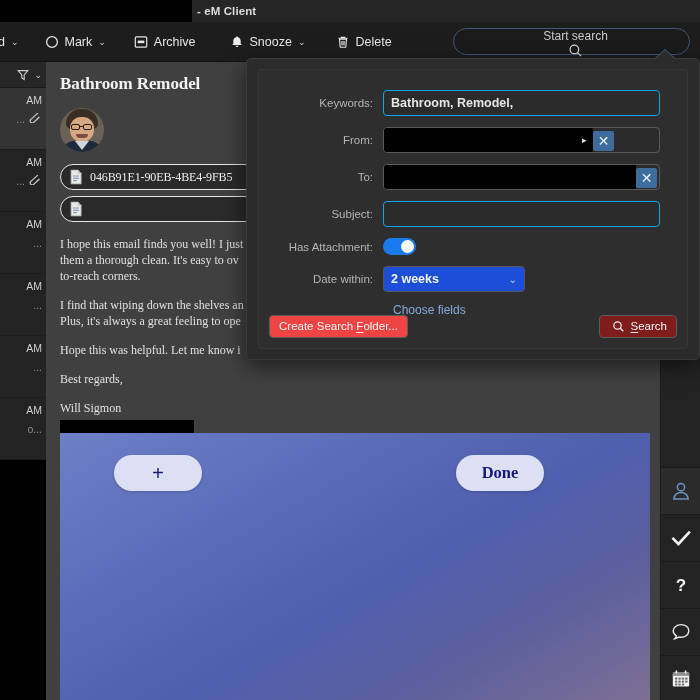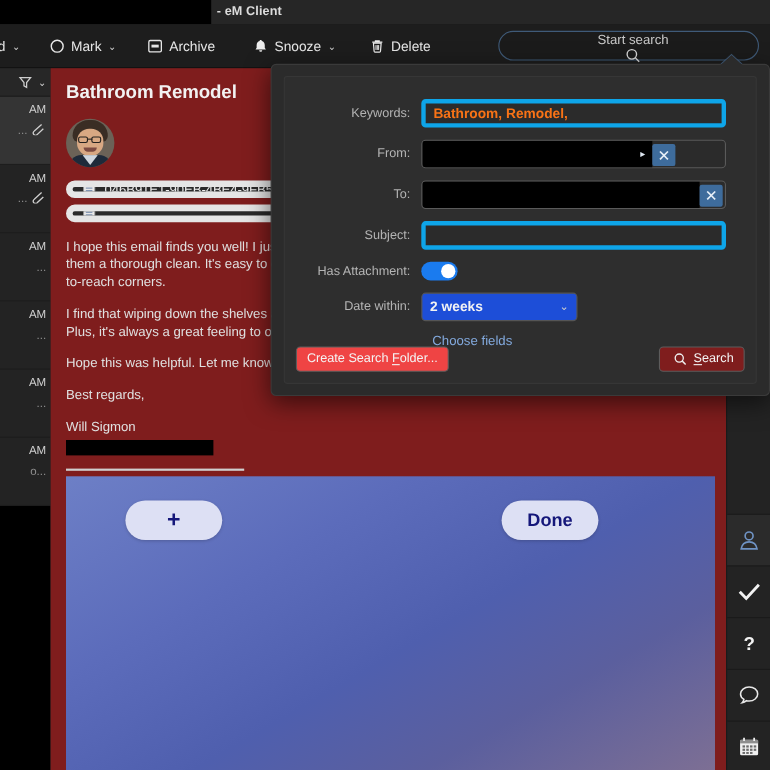--- a/index.html
+++ b/index.html
@@ -88,21 +88,21 @@
   }
   .list-row.sel { background: #343434; }
   .list-row .t { font-size: 10.5px; color: #cfcfcf; line-height: 13px; }
   .list-row .clip { margin-top: 2px; }
   .list-row .snip { font-size: 10.5px; color: #8e8e8e; line-height: 13px; margin-top: 6px;}
   .list-blank { height: 300px; background:#000; }
 
   
   .reading {
     position: absolute; left: 46px; top: 62px; width: 614px; height: 638px;
-    background: #7f1d1d; overflow: hidden;
+    background: #404040; overflow: hidden; font-family: Liberation Serif, serif;
   }
   .subject {
     margin: 12px 0 0 14px; font-size: 17px; font-weight: bold; color: #f2f2f2;
     letter-spacing: -.1px;
   }
   .fromrow { display: flex; align-items: flex-start; margin: 14px 0 0 14px; }
   .avatar {
     width: 44px; height: 44px; border-radius: 50%;
     overflow: hidden; flex: 0 0 44px; position: relative;
     background: #6b6257;
@@ -116,22 +116,22 @@
   .avatar .body { position:absolute; left:2px; top:33px; width:40px; height:14px; border-radius:12px 12px 0 0; background:#1e2a3a; }
   .avatar .collar { position:absolute; left:15px; top:33px; width:14px; height:9px; background:#cfd6de; clip-path: polygon(0 0, 100% 0, 50% 100%); }
 
   .fromtext { margin-left: 12px; padding-top: 4px; }
   .line1 { font-size: 12.5px; color: #bdbdbd; line-height: 17px; white-space: nowrap; }
   .line1 .name { color: #7aa7e0; }
   .line2 { font-size: 12.5px; color: #bdbdbd; line-height: 17px; display: flex; align-items: center; }
   .to-redact { width: 130px; height: 16px; margin-left: 3px; }
 
   .attach {
-    margin: 12px 0 0 14px; height: 16px; width: 250px;
-    border: 6px solid #e5e5e5; border-radius: 13px;
+    margin: 12px 0 0 14px; height: 26px; width: 250px;
+    border: 1px solid #e5e5e5; border-radius: 13px;
     background: #2a2a2a; display: flex; align-items: center;
     padding-left: 8px; gap: 7px; overflow: hidden;
   }
   .attach + .attach { margin-top: 6px; }
   .file-ico { width: 14px; height: 16px; flex: 0 0 14px; }
   .attach .fname {
     font-size: 12px; color: #eeeeee; white-space: nowrap; letter-spacing: -.1px;
   }
 
   .body-text { margin: 14px 0 0 14px; width: 260px; overflow: hidden; }
@@ -194,23 +194,23 @@
   }
   .frow { display: flex; align-items: center; margin-bottom: 11px; }
   .frow:first-child { margin-top: 0; }
   .flabel {
     width: 124px; text-align: right; padding-right: 10px;
     font-size: 11.5px; color: #b4b4b4;
   }
   .fields { position: absolute; left: 0; top: 20px; right: 0; }
   .tinput {
     width: 277px; height: 26px;
-    background: #2b2b2b; border: 4px solid #0ea5e9; border-radius: 4px;
+    background: #2b2b2b; border: 1px solid #0ea5e9; border-radius: 4px;
     display: flex; align-items: center; padding: 0 7px;
-    font-size: 12.5px; color: #f97316; overflow: hidden;
+    font-size: 12.5px; color: #e5e5e5; overflow: hidden;
     position: relative;
   }
   .tinput.filled { font-weight: bold; }
   .chipfield {
     background: #2b2b2b; border: 1px solid #5a5a5a; border-radius: 4px;
     width: 277px; height: 26px; position: relative; overflow: hidden;
     display: flex; align-items: center;
   }
   .chip-black { position: absolute; left: 0; top: 0; height: 26px; background: #000; }
   .chip-x {

